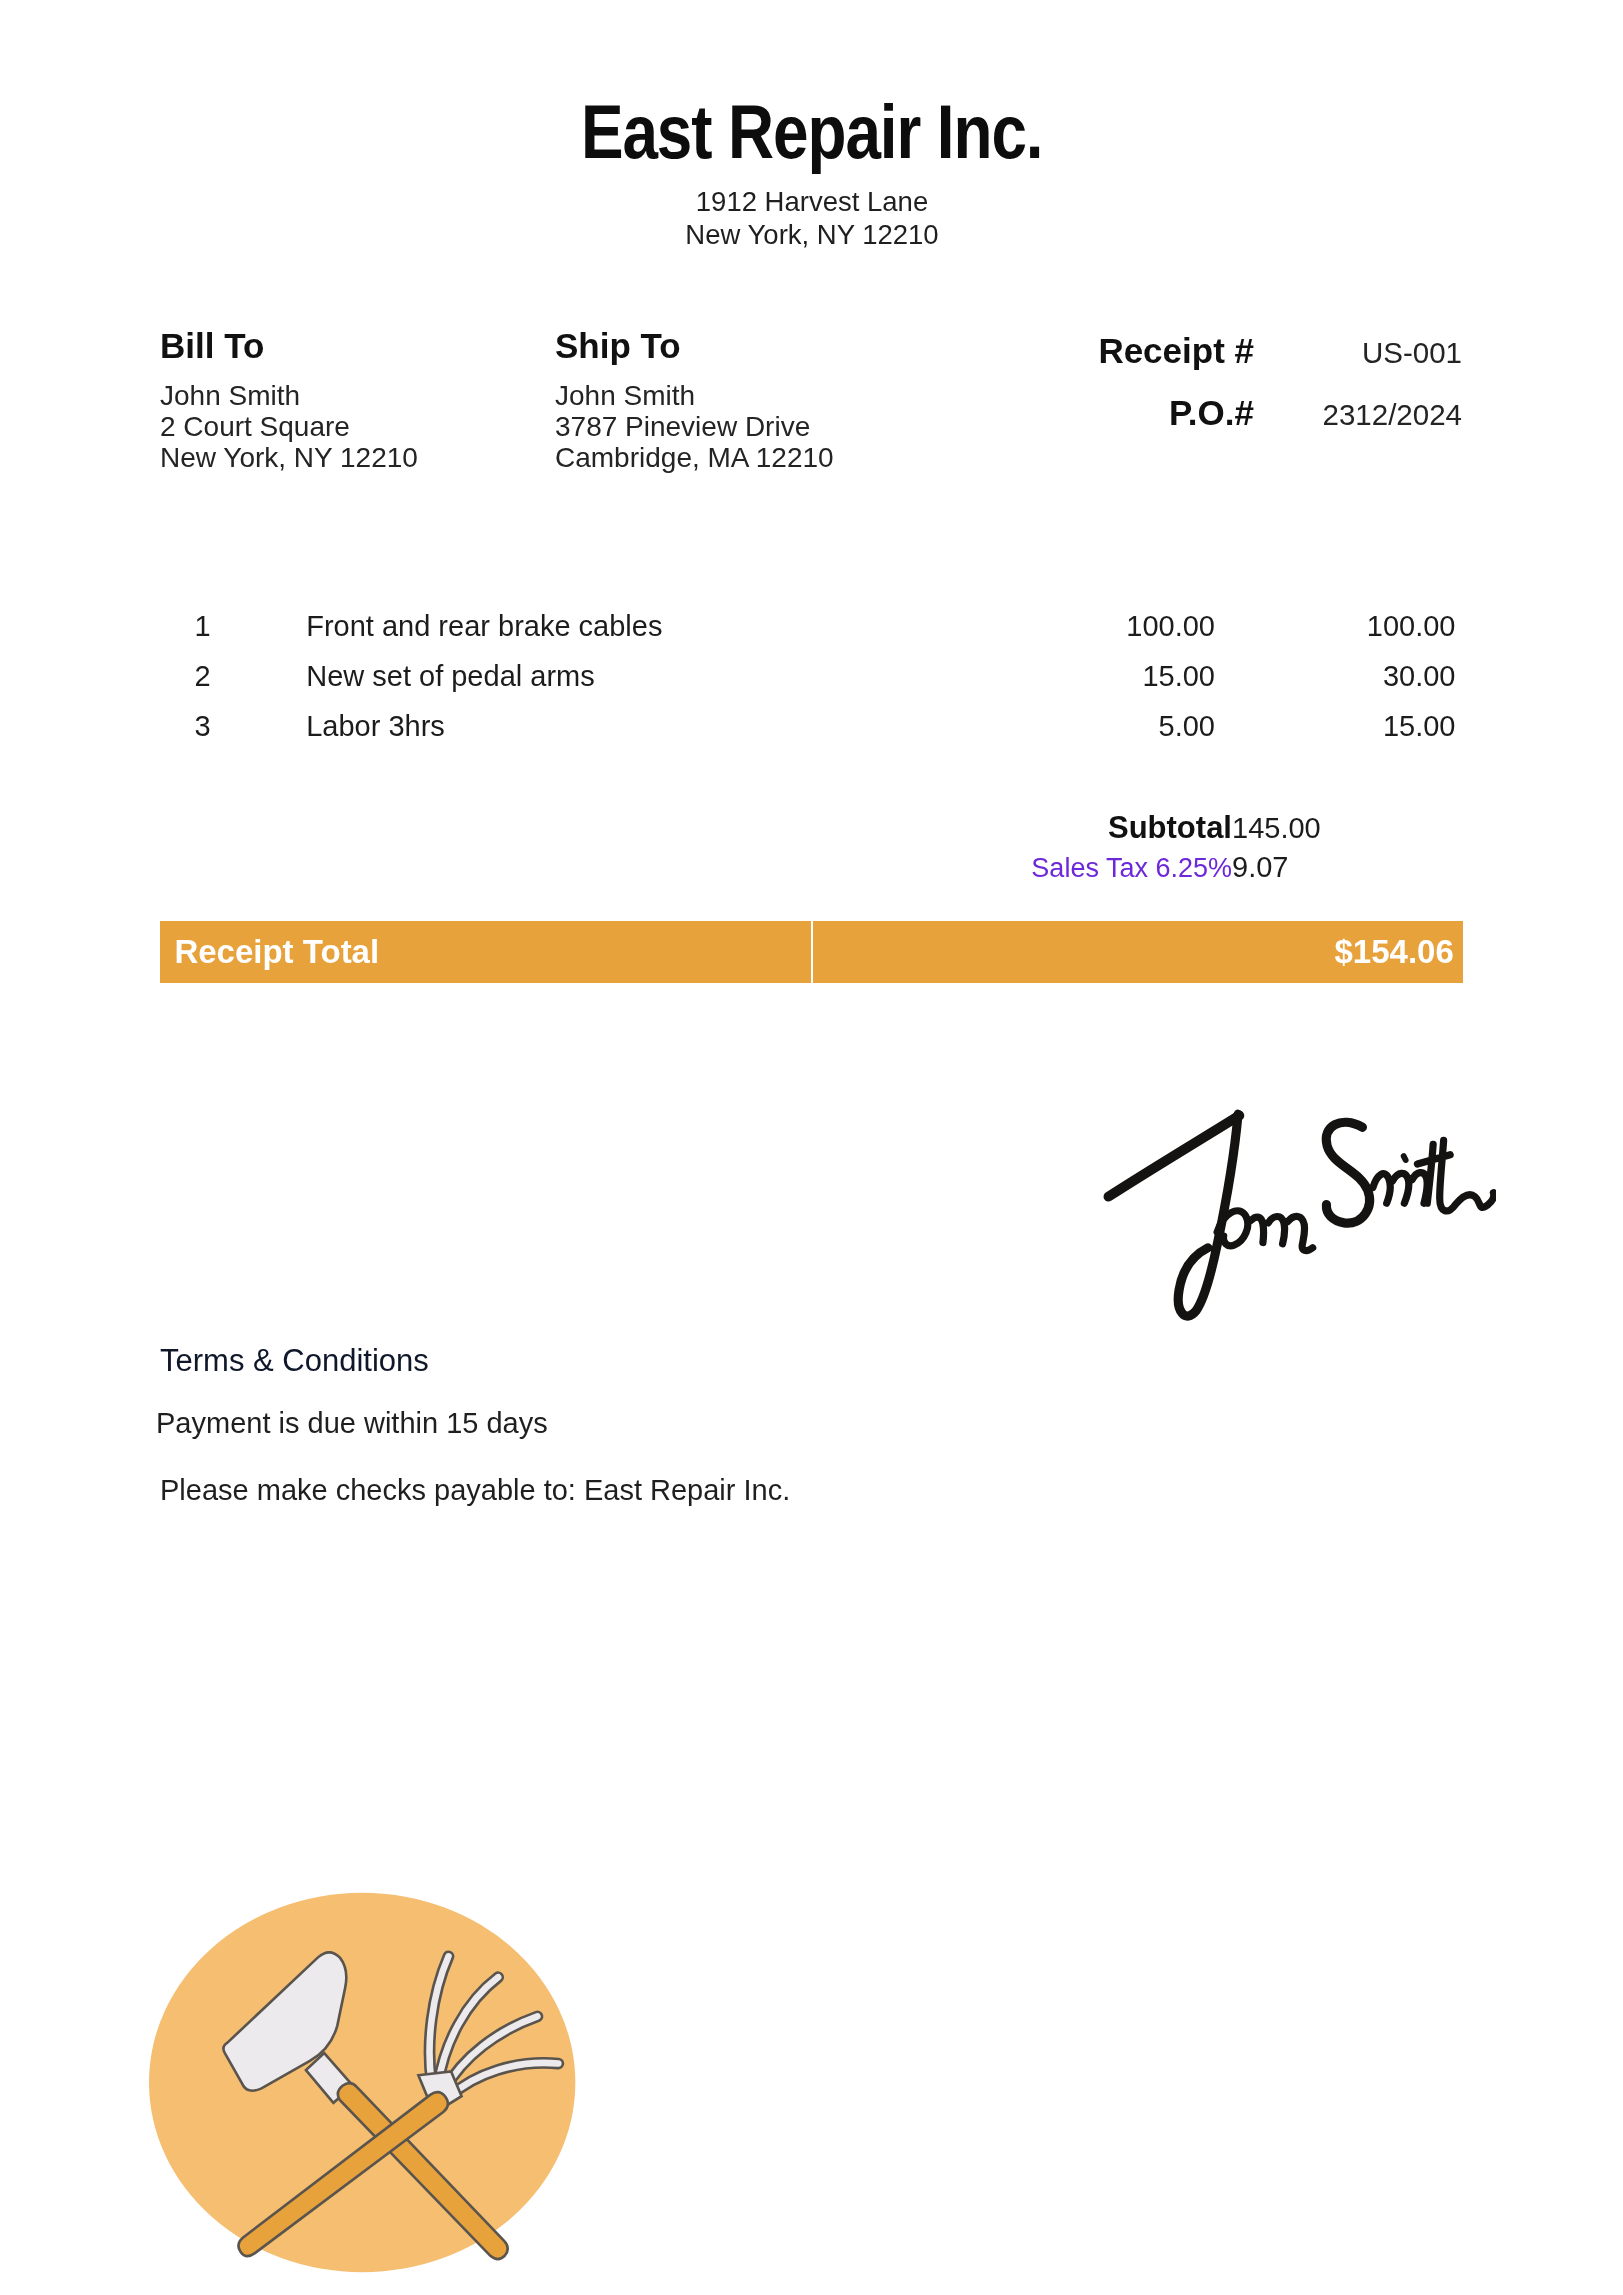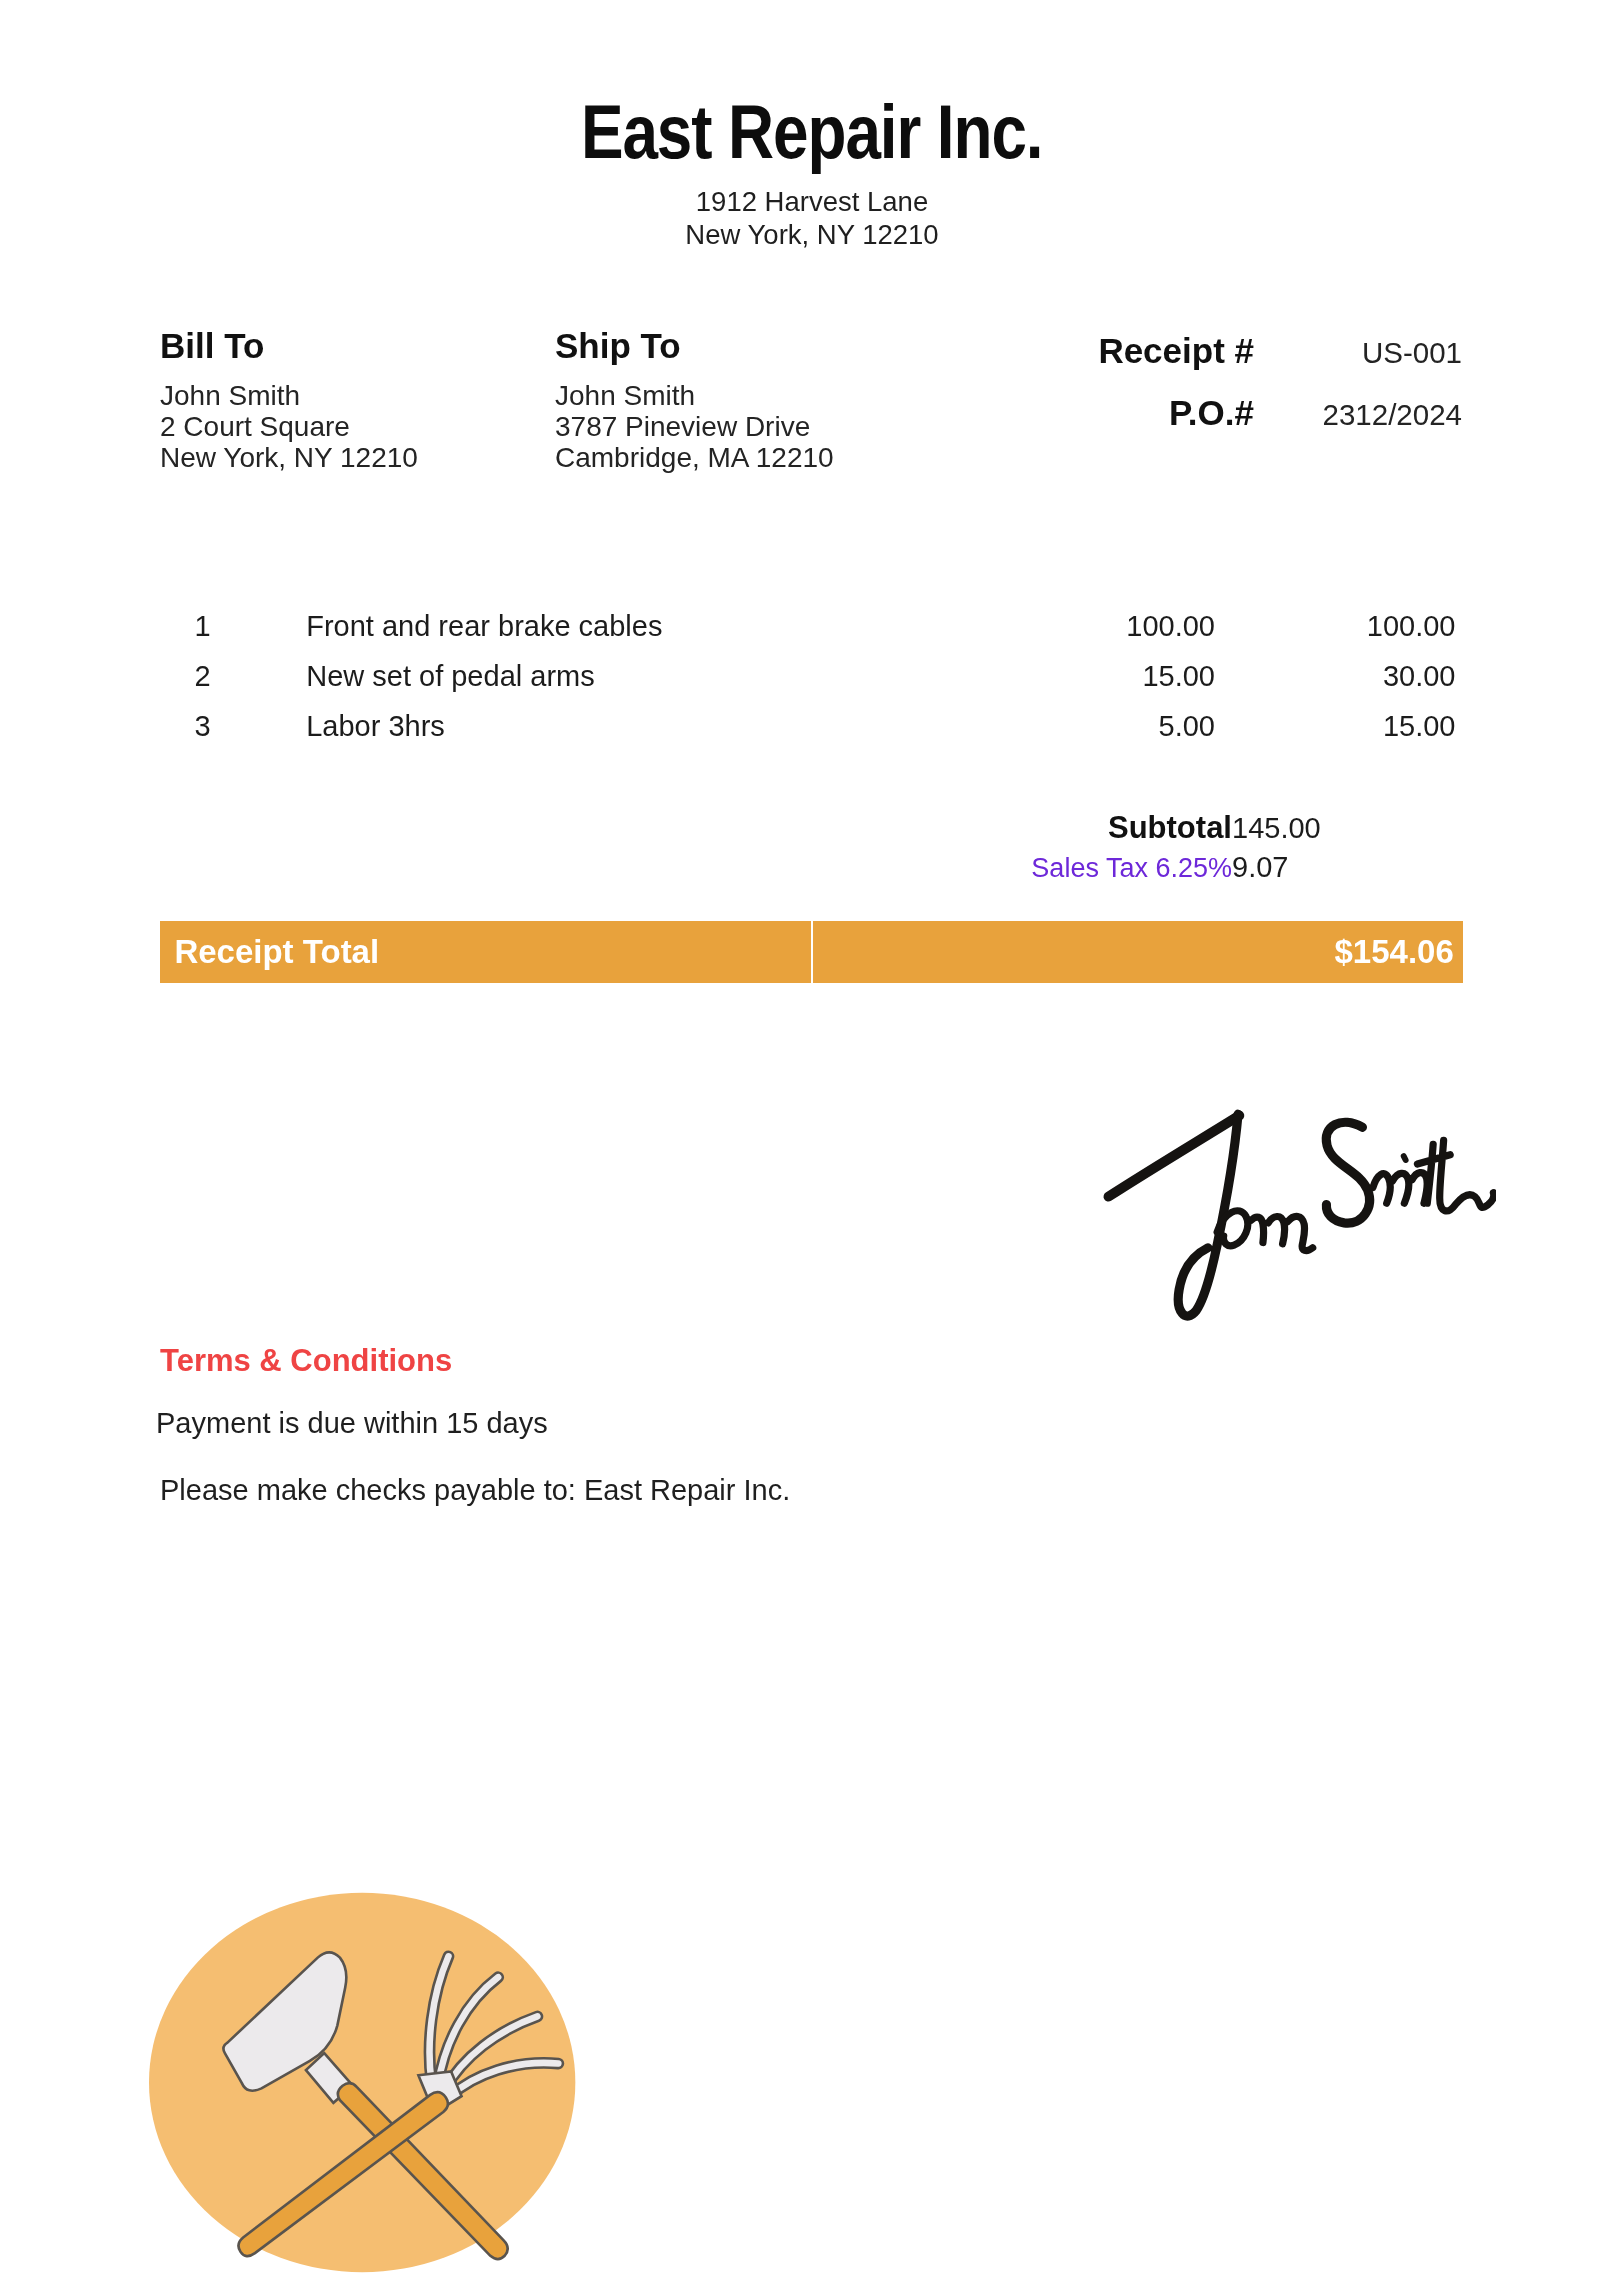--- a/index.html
+++ b/index.html
@@ -62,21 +62,21 @@
   .total-bar{position:absolute;left:160px;top:921px;width:1303px;height:62px;
     background:var(--accent-orange);color:#ffffff;font-weight:bold;font-size:33px;}
   .total-bar .bar-label{position:absolute;left:14.4px;top:0;height:62px;line-height:62px;}
   .total-bar .bar-value{position:absolute;right:9.2px;top:0;height:62px;line-height:62px;text-align:right;}
   .total-bar .bar-divider{position:absolute;left:651px;top:0;bottom:0;width:2px;background:#ffffff;}
 
   
   .signature{position:absolute;left:1077px;top:1067px;width:419px;height:262px;}
 
   
-  .terms-heading{position:absolute;left:160px;top:1343px;font-size:31px;font-weight:bold;color:#ef4444;}
+  .terms-heading{position:absolute;left:160px;top:1343px;font-size:31px;font-weight:normal;color:#0f172a;}
   .terms-line1{position:absolute;left:156px;top:1407px;font-size:29px;color:#1F1F1F;}
   .terms-line2{position:absolute;left:160px;top:1474px;font-size:29px;color:#1F1F1F;}
 
   
   .logo{position:absolute;left:149px;top:1892px;width:427px;height:381px;}
 </style>
 </head>
 <body>
 
 <div class="page">

